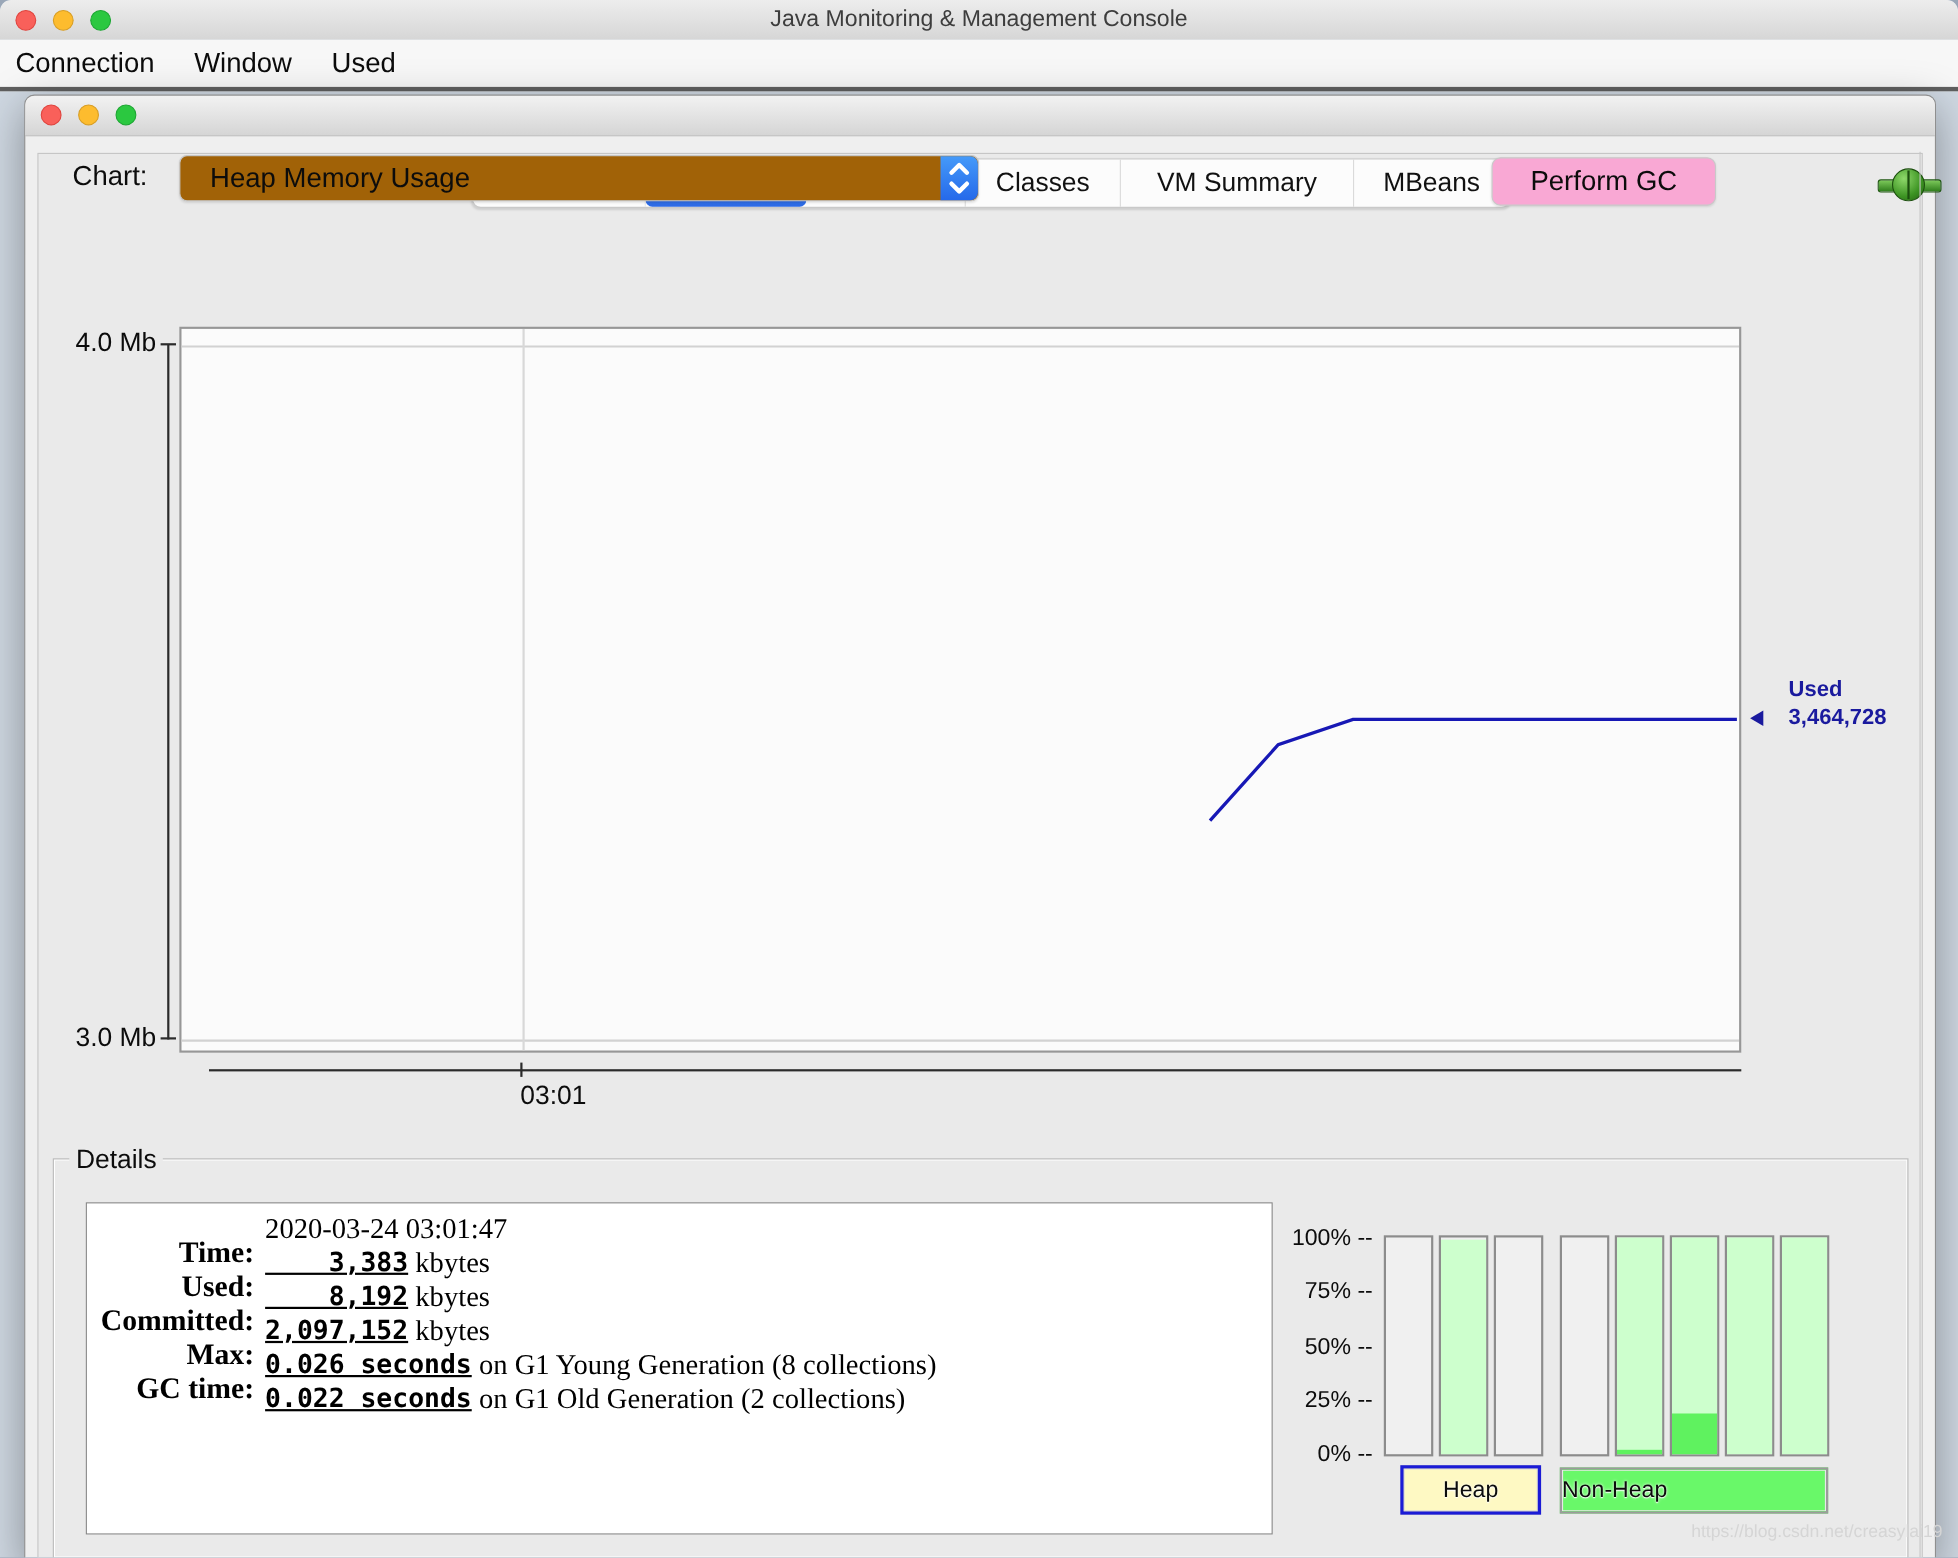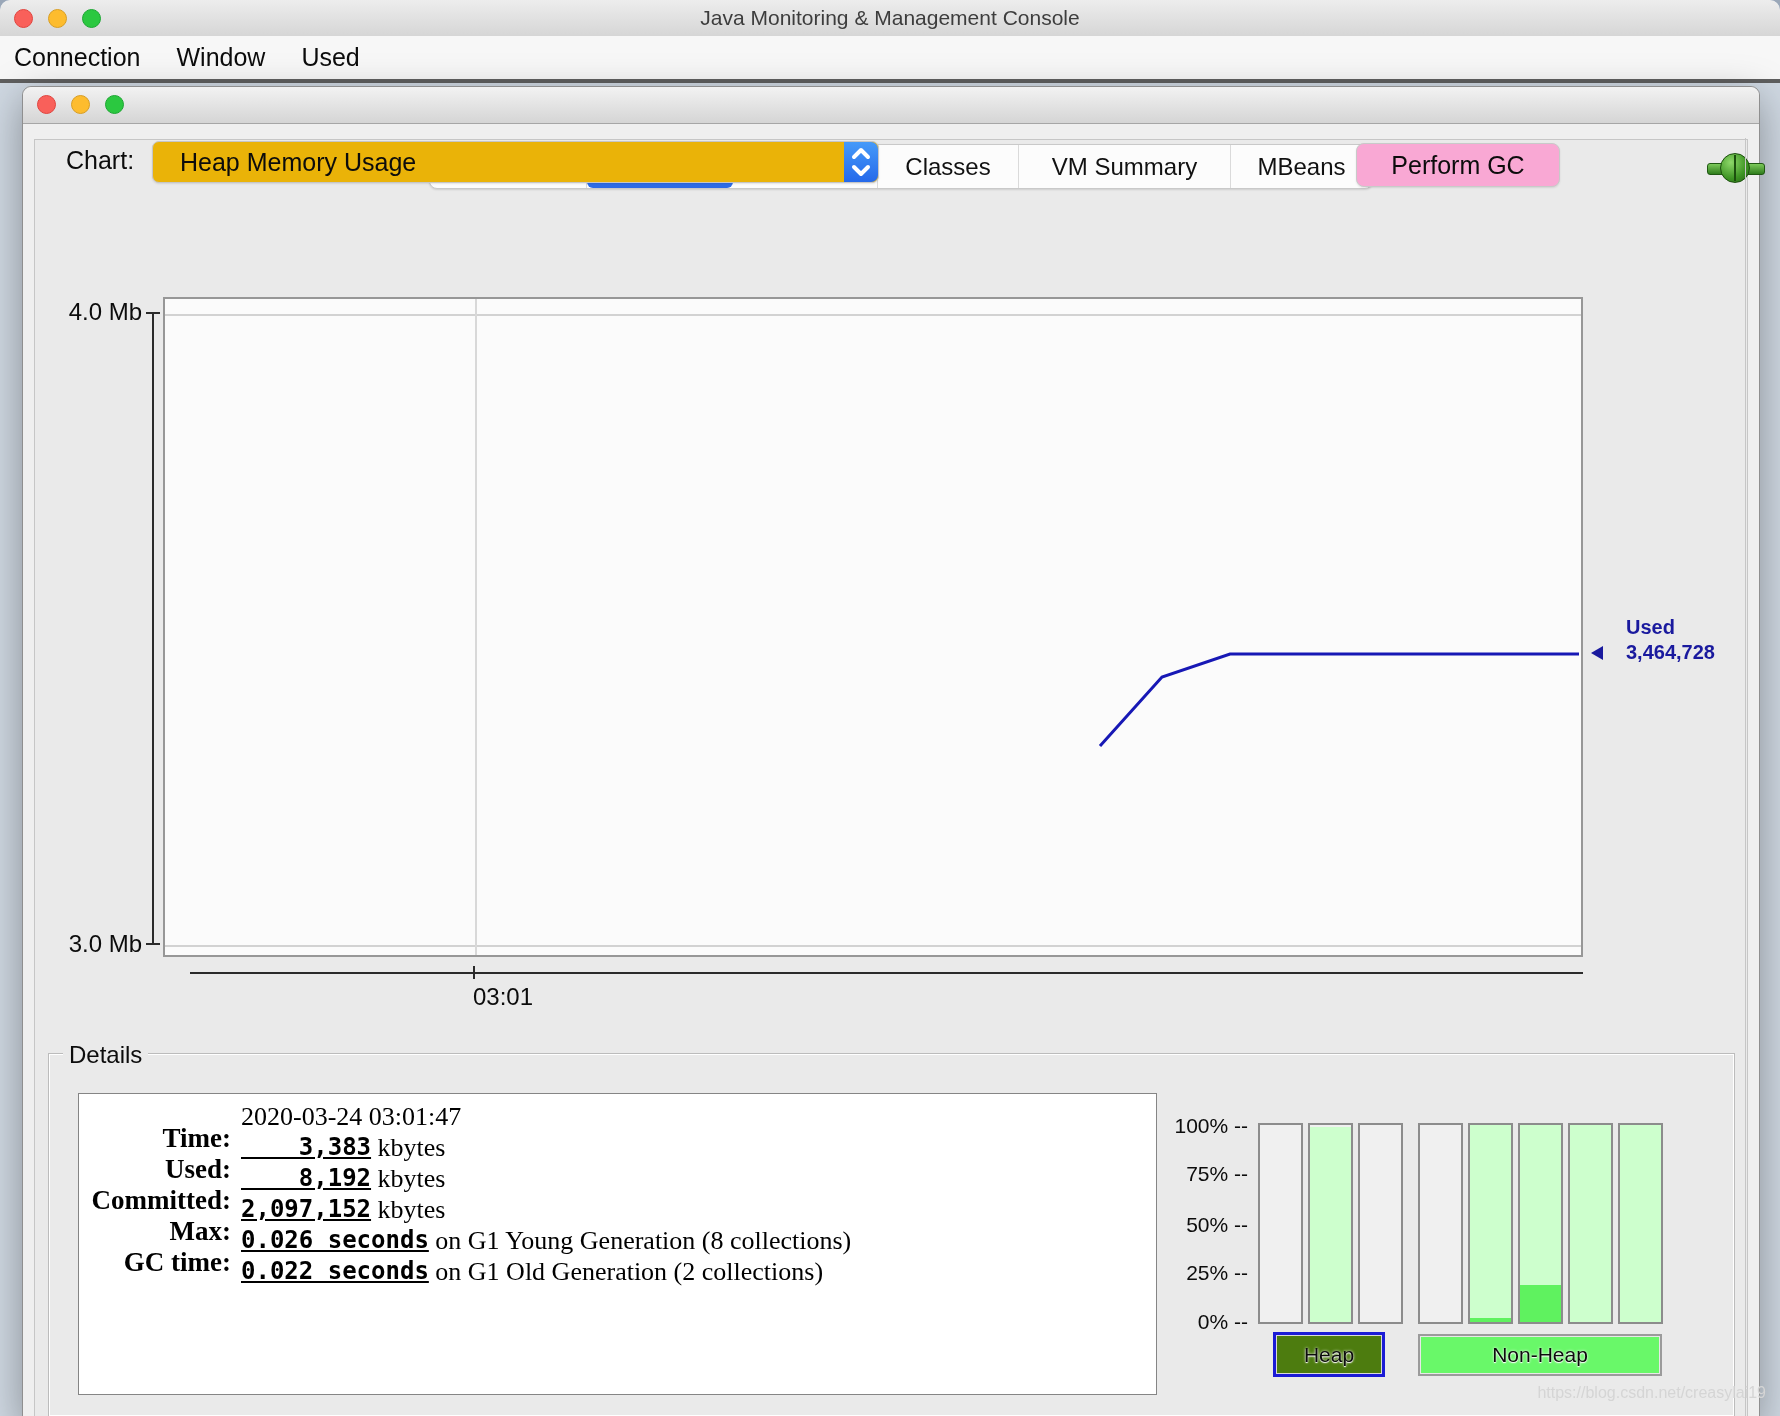--- a/index.html
+++ b/index.html
@@ -46,21 +46,21 @@
   
   #plug{left:1684px;top:66px;width:56px;height:30px;}
   #plug .bar{position:absolute;left:0;top:10px;width:56px;height:10px;background:linear-gradient(#7cc95a,#2f7d1c);
     border:1px solid #205813;border-radius:3px;}
   #plug .ball{position:absolute;left:13px;top:0;width:30px;height:30px;border-radius:50%;
     background:radial-gradient(circle at 35% 30%,#8ed86a,#3d9423 60%,#256313);border:1px solid #1c4f0e;box-sizing:border-box;}
   #plug .slit{position:absolute;left:27px;top:2px;width:2px;height:26px;background:#1c4f0e;}
 
   
   #chart-label{left:66px;top:146px;font-size:25px;color:#0c0c0c;}
-  #chart-select{left:152px;top:141px;width:725px;height:40px;background:#eab308;border:1px solid #c6c6c6;
+  #chart-select{left:163px;top:141px;width:725px;height:40px;background:#a16207;border:1px solid #c6c6c6;
     border-radius:7px;box-shadow:0 1px 2px rgba(0,0,0,.10);text-align:center;}
   #chart-select .val{position:absolute;left:27px;top:6px;font-size:25px;color:#0c0c0c;}
   #chart-select .stepper{position:absolute;right:0;top:0;width:34px;height:40px;border-radius:0 7px 7px 0;
     background:linear-gradient(#459af9,#2569ea);}
   #gc-button{left:1356px;top:143px;width:202px;height:42px;background:#f9a8d4;border:1px solid #c9c9c9;
     border-radius:8px;box-shadow:0 1px 2px rgba(0,0,0,.10);font-size:25px;color:#0c0c0c;
     text-align:center;line-height:42px;}
 
   
   .chart-text{font-size:24px;color:#0c0c0c;}
@@ -88,25 +88,25 @@
   .drow .dmono{white-space:pre;margin-left:10px;font-family:"DejaVu Sans Mono",monospace;font-weight:700;font-size:24px;text-decoration:underline;}
   .drow .drest{white-space:pre;font-family:"Liberation Serif",serif;font-size:26px;}
 
   
   .pct-label{left:1148px;width:100px;text-align:right;font-size:21px;color:#0c0c0c;}
   #bars{left:1258px;top:1123px;width:405px;height:201px;}
   .ubar{position:absolute;top:0;width:45px;height:201px;background:#f0f0f0;border:2px solid #8c8c8c;
     box-sizing:border-box;}
   .ubar .committed{position:absolute;left:0;right:0;bottom:0;background:#cdffcd;}
   .ubar .used{position:absolute;left:0;right:0;bottom:0;background:#5ff25f;}
-  #heap-button{left:1273px;top:1332px;width:112px;height:45px;background:#4d7c0f;border:3px solid #1b1bd6;
+  #heap-button{left:1273px;top:1332px;width:128px;height:45px;background:#fef9c3;border:3px solid #1b1bd6;
     box-sizing:border-box;font-size:21px;text-align:center;line-height:39px;color:#0c0c0c;
     text-shadow:0 0 3px #fff,0 1px 1px #fff;box-shadow:inset 0 0 0 1px #d9d9d9;}
   #nonheap-button{left:1418px;top:1334px;width:244px;height:42px;background:#69f869;border:2px solid #9b9b9b;
-    box-sizing:border-box;font-size:21px;text-align:center;line-height:38px;color:#0c0c0c;
+    box-sizing:border-box;font-size:21px;line-height:38px;color:#0c0c0c;
     text-shadow:0 0 3px #fff,0 1px 1px #fff;box-shadow:inset 0 0 0 1px #e8e8e8;}
 
   #watermark{left:1400px;top:1384px;width:366px;text-align:right;font-size:16px;color:#d5d5d5;}
   #panel-right-line{left:1745px;top:138px;width:1px;height:1278px;background:#c6c6c6;}
 </style>
 </head>
 <body>
 
 <div id="stage">
 

